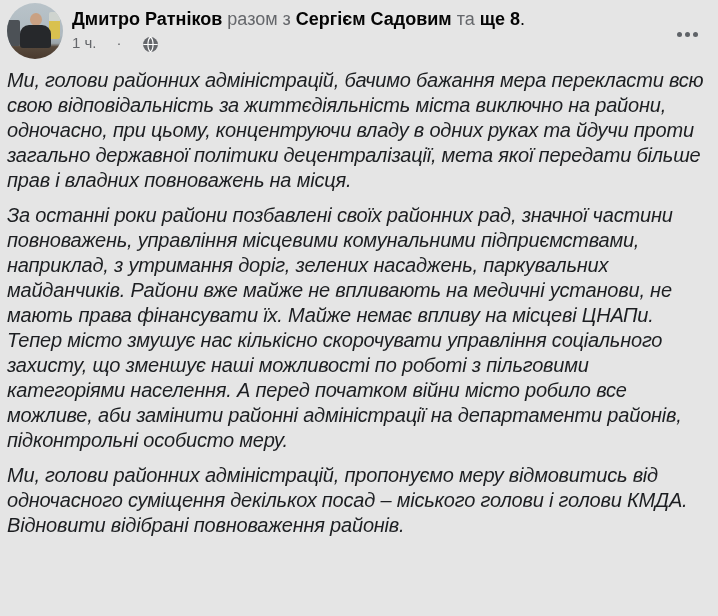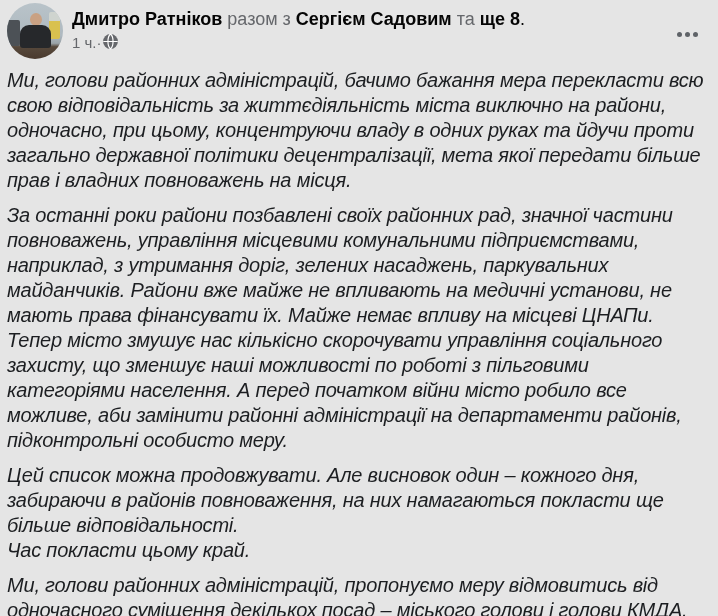--- a/index.html
+++ b/index.html
@@ -62,22 +62,22 @@
     color: #050505;
     white-space: nowrap;
   }
   .name-line .b { font-weight: 700; cursor: pointer; }
   .name-line .g { color: #65676b; font-weight: 400; }
   .meta-line {
     font-size: 15px;
     line-height: 20px;
     color: #65676b;
     display: flex;
-    align-items: flex-start;
-    gap: 0;
+    align-items: flex-end;
+    gap: 20px;
     margin-top: 2px;
   }
   .meta-line .time { cursor: pointer; }
   .globe { display: inline-flex; align-items: center; }
   .menu-dots {
     margin-left: auto;
     margin-top: 25px;
     margin-right: 3px;
     display: flex;
     gap: 3px;
@@ -137,19 +137,17 @@
       <span class="dot"></span>
       <span class="dot"></span>
       <span class="dot"></span>
     </div>
 
   </div>
 
   <div class="post-body">
     <p>Ми, голови районних адміністрацій, бачимо  бажання мера перекласти всю свою відповідальність за життєдіяльність міста виключно на райони, одночасно, при цьому, концентруючи владу в одних руках та йдучи проти загально державної політики децентралізації, мета якої передати більше прав і владних повноважень на місця.</p>
     <p>За останні роки райони позбавлені своїх районних рад, значної частини повноважень, управління місцевими комунальними підприємствами, наприклад, з утримання доріг, зелених насаджень, паркувальних майданчиків. Райони вже майже не впливають на медичні установи, не мають права фінансувати їх. Майже немає впливу на місцеві ЦНАПи. Тепер місто змушує нас кількісно скорочувати управління соціального захисту, що зменшує наші можливості по роботі з пільговими категоріями населення. А перед початком війни місто робило все можливе, аби замінити районні адміністрації на департаменти районів, підконтрольні особисто меру.</p>
-    <p>Цей список можна продовжувати. Але висновок один – кожного дня, забираючи в районів повноваження, на них намагаються покласти ще більше відповідальності.
-Час покласти цьому край.</p>
     <p>Ми, голови районних адміністрацій, пропонуємо меру відмовитись від одночасного суміщення декількох посад – міського голови і голови КМДА.
 Відновити відібрані повноваження районів.</p>
   </div>
 
 </div>
 
 </body></html>

